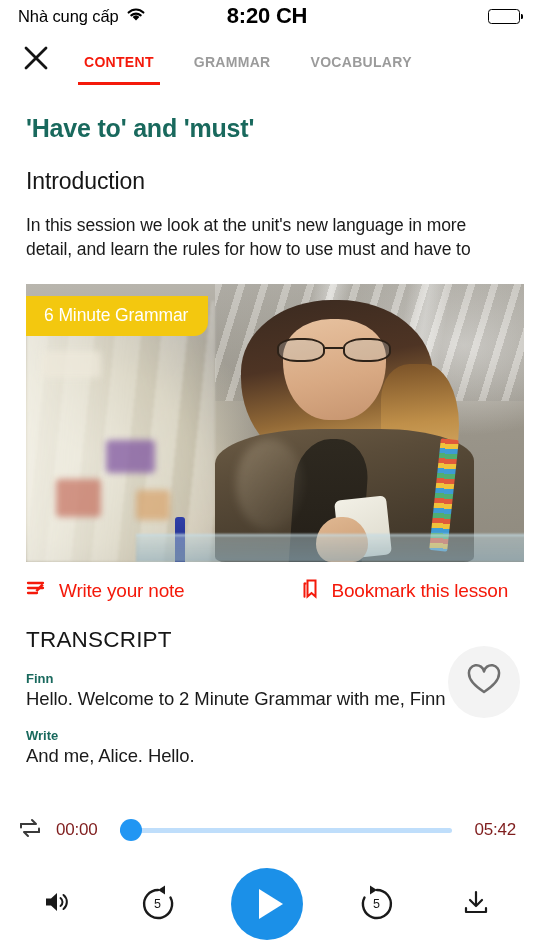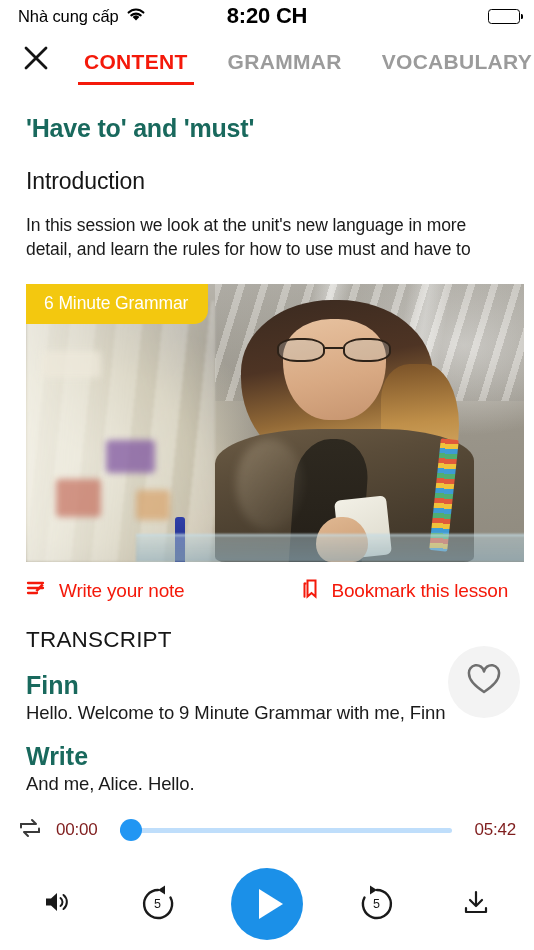--- a/index.html
+++ b/index.html
@@ -97,21 +97,21 @@
     align-items: center;
     justify-content: center;
     margin-left: 8px;
   }
   .tab {
     position: relative;
     height: 44px;
     padding: 0 20px;
     display: inline-flex;
     align-items: center;
-    font-size: 21px;
+    font-size: 14px;
     font-weight: bold;
     letter-spacing: 0.3px;
     color: #9b9b9b;
     flex: 0 0 auto;
   }
   .tab.active { color: #f4190a; }
   .tab.active::after {
     content: "";
     position: absolute;
     left: 14px;
@@ -326,21 +326,21 @@
     position: absolute;
     left: 30%; bottom: 0;
     width: 10px; height: 16%;
     background: linear-gradient(180deg, #2f3fa8 0%, #1e2c7e 100%);
     border-radius: 3px 3px 0 0;
     filter: blur(0.6px);
   }
 
   .hero-badge {
     position: absolute;
-    top: 0; left: 0;
+    top: 12px; left: 0;
     background: #f3c80f;
     color: #ffffff;
     font-size: 17.5px;
     padding: 9px 20px 10px 18px;
     border-radius: 0 0 14px 0;
     letter-spacing: -0.1px;
     z-index: 4;
   }
 
   
@@ -362,21 +362,21 @@
 
   
   .transcript-heading {
     font-size: 22.5px;
     color: #161616;
     margin-top: 22px;
     letter-spacing: 0.2px;
   }
   .speaker {
     color: #19695d;
-    font-size: 25px;
+    font-size: 13px;
     font-weight: bold;
     margin-top: 18px;
   }
   .line {
     color: #1a1a1a;
     font-size: 18.5px;
     margin-top: 2px;
     white-space: nowrap;
     letter-spacing: -0.1px;
   }
@@ -587,21 +587,21 @@
           </svg>
         </span>
         <span>Bookmark this lesson</span>
       </div>
     </div>
 
     <div class="transcript-heading">TRANSCRIPT</div>
 
     <div>
       <div class="speaker">Finn</div>
-      <div class="line">Hello. Welcome to 9 Minute Grammar with me, Finn</div>
+      <div class="line">Hello. Welcome to 2 Minute Grammar with me, Finn</div>
     </div>
     <div>
       <div class="speaker">Write</div>
       <div class="line">And me, Alice. Hello.</div>
     </div>
   </div>
 
   <div class="fab">
     <span>
       <svg width="34" height="32" viewBox="0 0 34 32">

